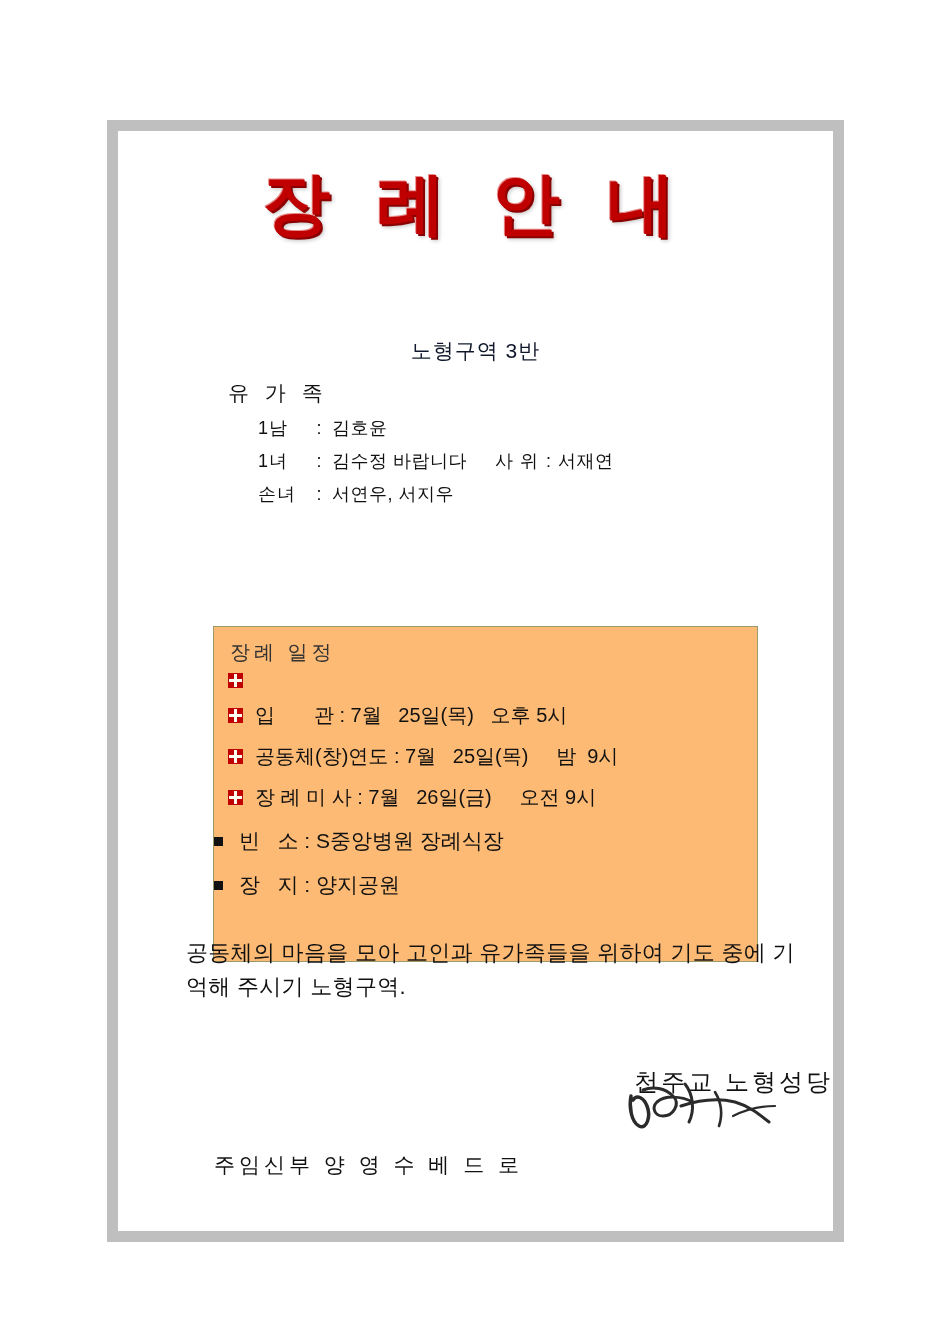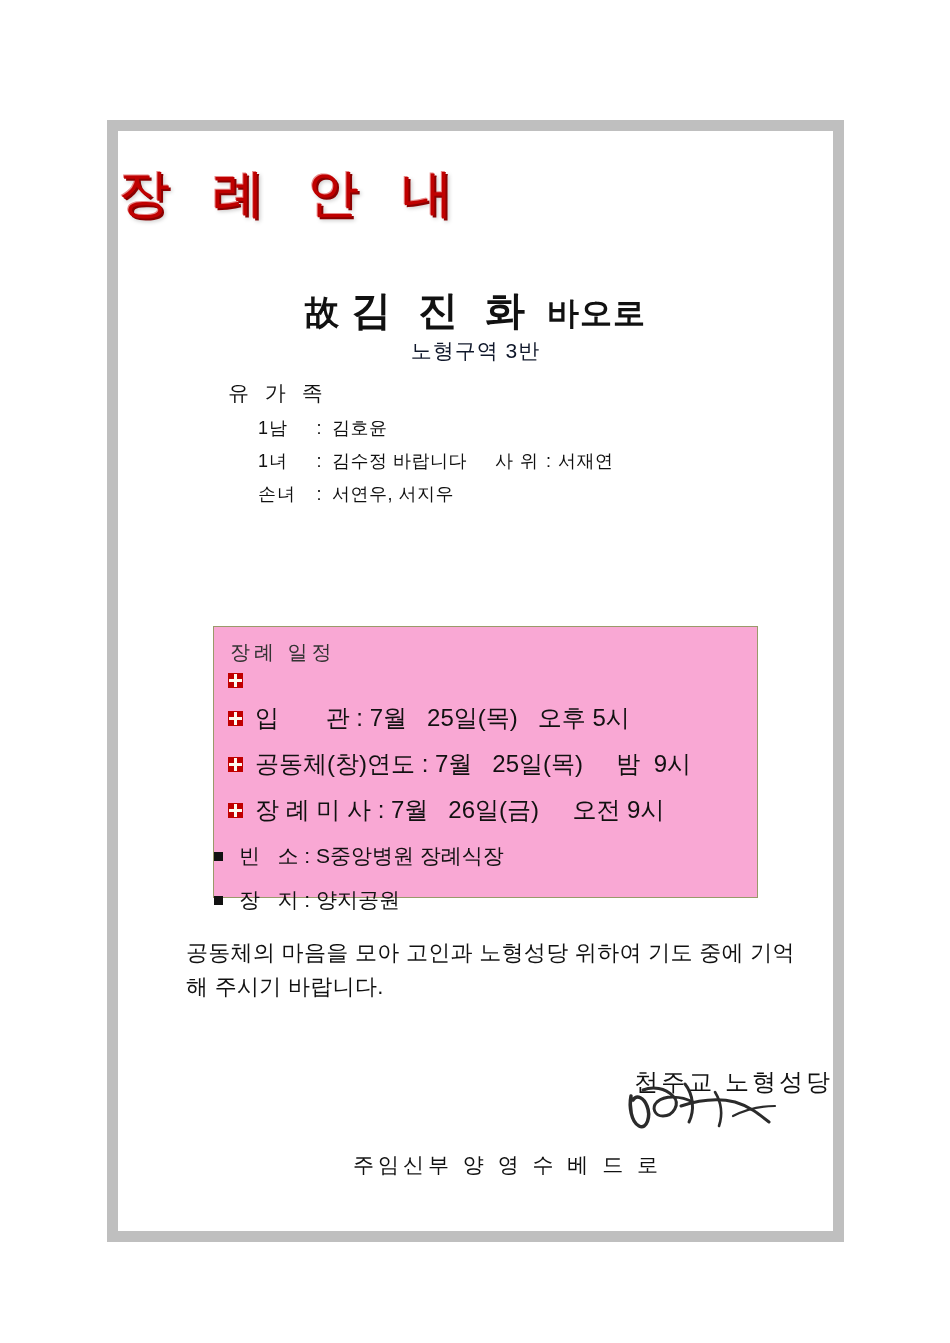--- a/index.html
+++ b/index.html
@@ -38,24 +38,24 @@
     bottom: 0;
     background: #ffffff;
   }
 
   
   .title {
     position: absolute;
     top: 28px;
     left: 0;
     width: 100%;
-    text-align: left;
+    text-align: center;
     font-family: "Liberation Sans", sans-serif;
-    font-size: 52px;
-    font-weight: normal;
+    font-size: 68px;
+    font-weight: bold;
     letter-spacing: 14px;
     color: #c00000;
     text-shadow:
       2px 2px 0 #8a0000,
       -1px -1px 0 #e88b8b,
       3px 3px 4px rgba(0,0,0,0.25);
   }
 
   
   .deceased {
@@ -134,39 +134,39 @@
   .family-row .spouse-colon {
     margin: 0 7px;
   }
 
   
   .schedule {
     position: absolute;
     left: 95px;
     top: 495px;
     width: 545px;
-    height: 272px;
-    background: #f9a8d4;
+    height: 336px;
+    background: #fdba74;
     border: 1px solid #9a9a6a;
     box-sizing: border-box;
     padding: 12px 0 0 0;
   }
   .schedule-title {
     font-size: 20px;
     color: #333333;
     letter-spacing: 4px;
     padding-left: 16px;
     margin-bottom: 6px;
   }
   .sched-row {
     display: flex;
     align-items: center;
     padding-left: 14px;
     margin-top: 14px;
-    font-size: 24px;
+    font-size: 20px;
     color: #111111;
     white-space: pre;
   }
   .sched-row.blank {
     margin-top: 6px;
     height: 16px;
   }
   .cross-bullet {
     display: inline-block;
     width: 15px;
@@ -241,40 +241,36 @@
     left: 505px;
     top: 945px;
     width: 160px;
     height: 70px;
   }
   .priest {
     position: absolute;
     top: 1020px;
     left: 0;
     width: 100%;
-    text-align: center;
     font-size: 21px;
     letter-spacing: 4px;
     color: #111111;
-    padding-left: 64px;
+    padding-left: 96px;
     box-sizing: border-box;
   }
 </style>
 </head>
 <body>
 
 <div class="page">
   <div class="frame">
     <div class="inner">
 
       <div class="title">장 례 안 내</div>
 
-      <div class="deceased">
-        <span class="prefix">故</span><span class="given">김 진 화</span><span class="baptismal">바오로</span>
-      </div>
 
       <div class="district">노형구역 3반</div>
 
       <div class="family">
         <div class="family-title">유 가 족</div>
 
         <div class="family-row">
           <span class="rel">1남</span>
           <span class="colon">:</span>
           <span class="names">김호윤</span>
@@ -322,21 +318,21 @@
           <span class="sq-bullet"></span>
           <span>빈   소 : S중앙병원 장례식장</span>
         </div>
 
         <div class="sq-row">
           <span class="sq-bullet"></span>
           <span>장   지 : 양지공원</span>
         </div>
       </div>
 
-      <div class="message">공동체의 마음을 모아 고인과 노형성당 위하여 기도 중에 기억해 주시기 바랍니다.</div>
+      <div class="message">공동체의 마음을 모아 고인과 유가족들을 위하여 기도 중에 기억해 주시기 노형구역.</div>
 
       <div class="parish">천주교 노형성당</div>
 
       <div class="signature">
         <svg width="160" height="70" viewBox="0 0 160 70" xmlns="http://www.w3.org/2000/svg" aria-hidden="true">
           <g fill="none" stroke="#2b2b2b" stroke-linecap="round" stroke-linejoin="round">
             <path d="M8,20 C6,30 8,46 16,50 C24,54 28,40 24,30 C21,22 14,18 10,24" stroke-width="3.5"></path>
             <path d="M20,14 C30,10 42,12 50,20 C58,28 50,40 40,40 C32,40 28,32 34,26 C42,19 58,20 70,26" stroke-width="3"></path>
             <path d="M62,8 C70,18 72,34 66,46" stroke-width="3"></path>
             <path d="M58,30 C76,24 96,22 112,26 C126,30 136,38 146,46" stroke-width="3"></path>

